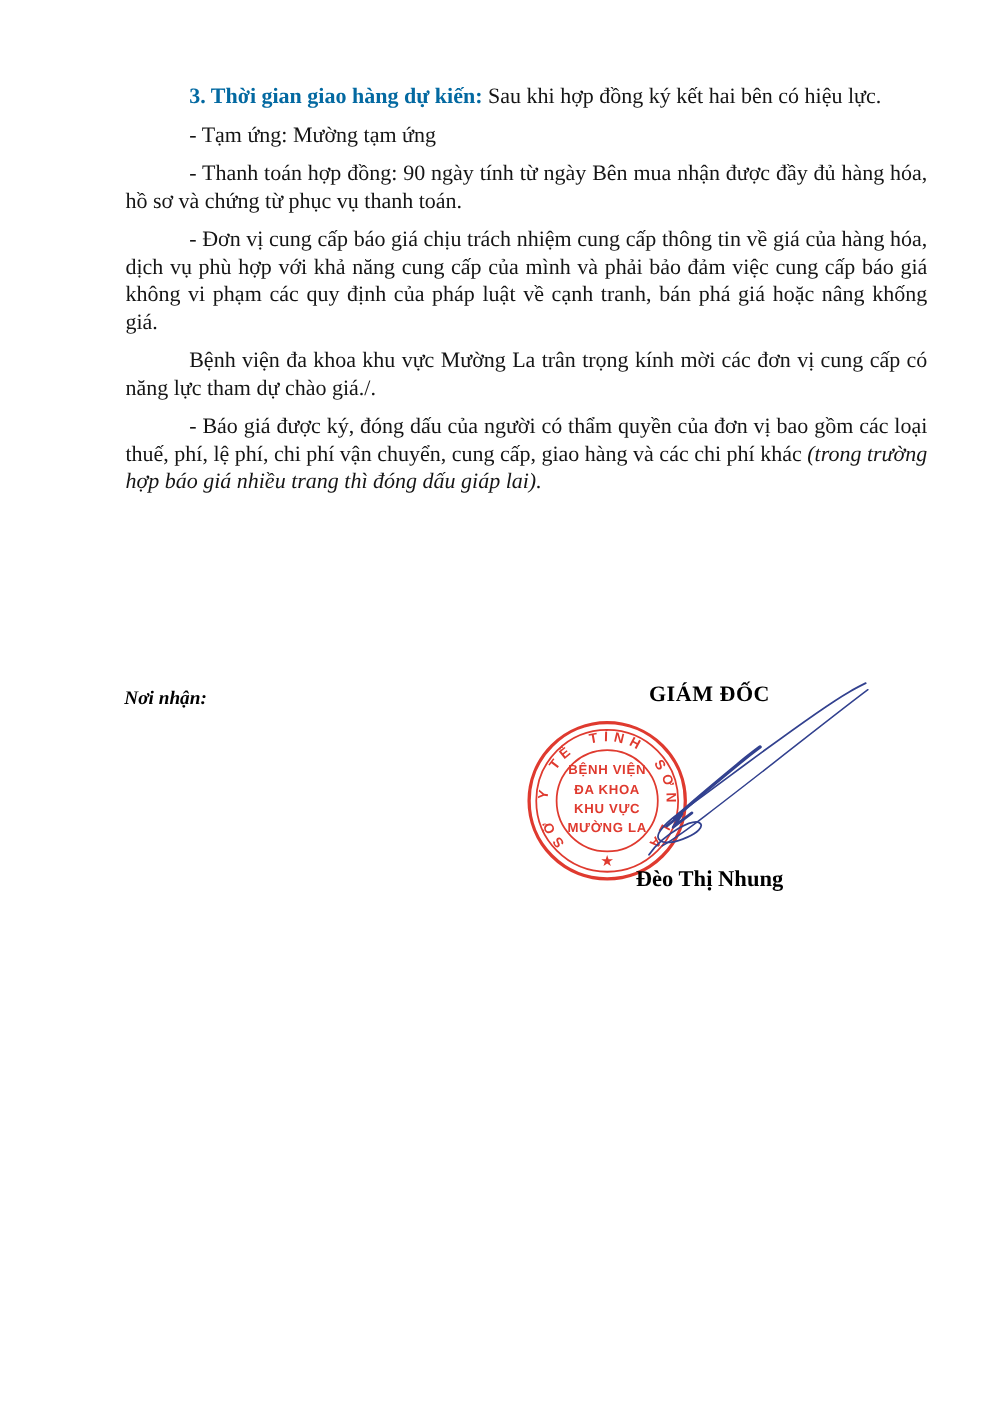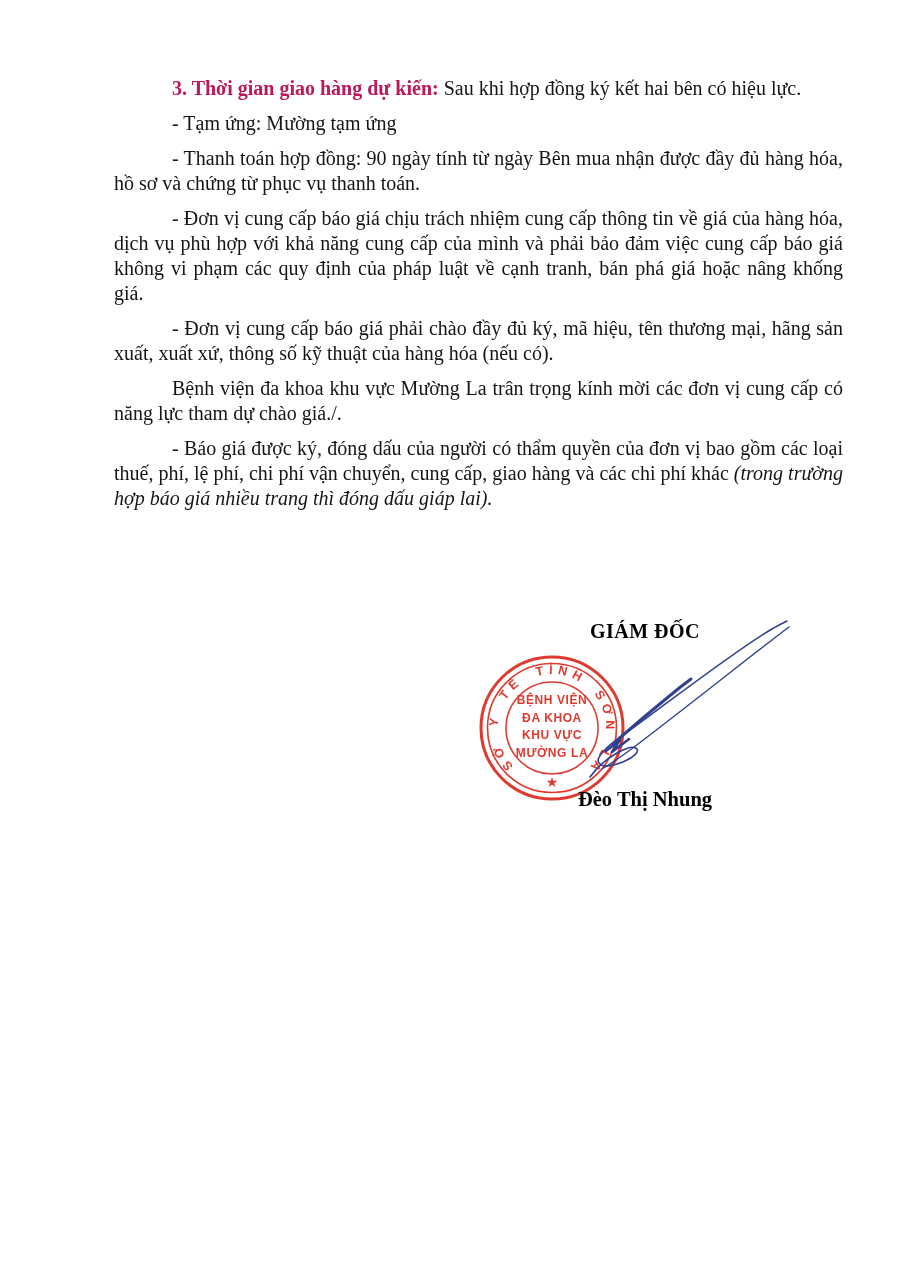--- a/index.html
+++ b/index.html
@@ -11,21 +11,21 @@
     color:#151515;
     overflow:hidden;
   }
   .body-text{
     position:absolute;left:114px;top:76px;width:729px;
     font-size:20px;line-height:25px;
   }
   .para{margin:0 0 10px 0;text-align:justify;text-indent:58px;}
   .para.noj{text-align:left;}
   .head{margin:0 0 10px 0;font-weight:bold;text-indent:58px;color:#000;}
-  .bold{font-weight:bold;color:#be185d;}
+  .bold{font-weight:bold;color:#0369a1;}
   .ital{font-style:italic;}
   .recips{position:absolute;left:113px;top:624px;}
   .recips-label{font-weight:bold;font-style:italic;font-size:17.5px;color:#000;margin:0 0 6px 0;}
   .recips-list{list-style:none;margin:0;padding:0;font-size:16px;line-height:24.5px;}
   .sign-block{position:absolute;left:540px;top:620px;width:210px;text-align:center;}
   .sign-title{font-weight:bold;font-size:20px;color:#000;letter-spacing:.5px;margin:0;}
   .sign-name{position:absolute;left:540px;top:788px;width:210px;text-align:center;
              font-weight:bold;font-size:20.5px;color:#000;margin:0;}
   .stamp-svg{position:absolute;left:467px;top:643px;}
   .stamp-ring-text{font-family:"Liberation Sans","DejaVu Sans",sans-serif;font-weight:bold;
@@ -45,28 +45,28 @@
     <p class="para"><span class="bold">3. Thời gian giao hàng dự kiến:</span><span> Sau khi hợp đồng ký kết hai bên có hiệu lực.</span></p>
 
 
     <p class="para noj">- Tạm ứng: Mường tạm ứng</p>
 
     <p class="para">- Thanh toán hợp đồng: 90 ngày tính từ ngày Bên mua nhận được đầy đủ hàng hóa, hồ sơ và chứng từ phục vụ thanh toán.</p>
 
 
     <p class="para">- Đơn vị cung cấp báo giá chịu trách nhiệm cung cấp thông tin về giá của hàng hóa, dịch vụ phù hợp với khả năng cung cấp của mình và phải bảo đảm việc cung cấp báo giá không vi phạm các quy định của pháp luật về cạnh tranh, bán phá giá hoặc nâng khống giá.</p>
 
-    <p class="para">- Đơn vị cung cấp báo giá phải chào đầy đủ ký, mã hiệu, tên thương mại, hãng sản xuất, xuất xứ, thông số kỹ thuật của hàng hóa (nếu có).</p>
 
     <p class="para">Bệnh viện đa khoa khu vực Mường La trân trọng kính mời các đơn vị cung cấp có năng lực tham dự chào giá./.</p>
 
     <p class="para"><span>- Báo giá được ký, đóng dấu của người có thẩm quyền của đơn vị bao gồm các loại thuế, phí, lệ phí, chi phí vận chuyển, cung cấp, giao hàng và các chi phí khác </span><span class="ital">(trong trường hợp báo giá nhiều trang thì đóng dấu giáp lai).</span></p>
   </div>
 
   <div class="recips">
+    <p class="recips-label">Nơi nhận:</p>
   </div>
 
   <div class="sign-block">
     <p class="sign-title">GIÁM ĐỐC</p>
   </div>
 
   <svg class="stamp-svg" width="170" height="170" viewBox="0 0 170 170" aria-hidden="true">
     <g opacity="0.92">
       <circle cx="85" cy="85" r="71" fill="none" stroke-width="3" stroke="#dd2a1e"></circle>
       <circle cx="85" cy="85" r="64.5" fill="none" stroke-width="1.6" stroke="#dd2a1e"></circle>

